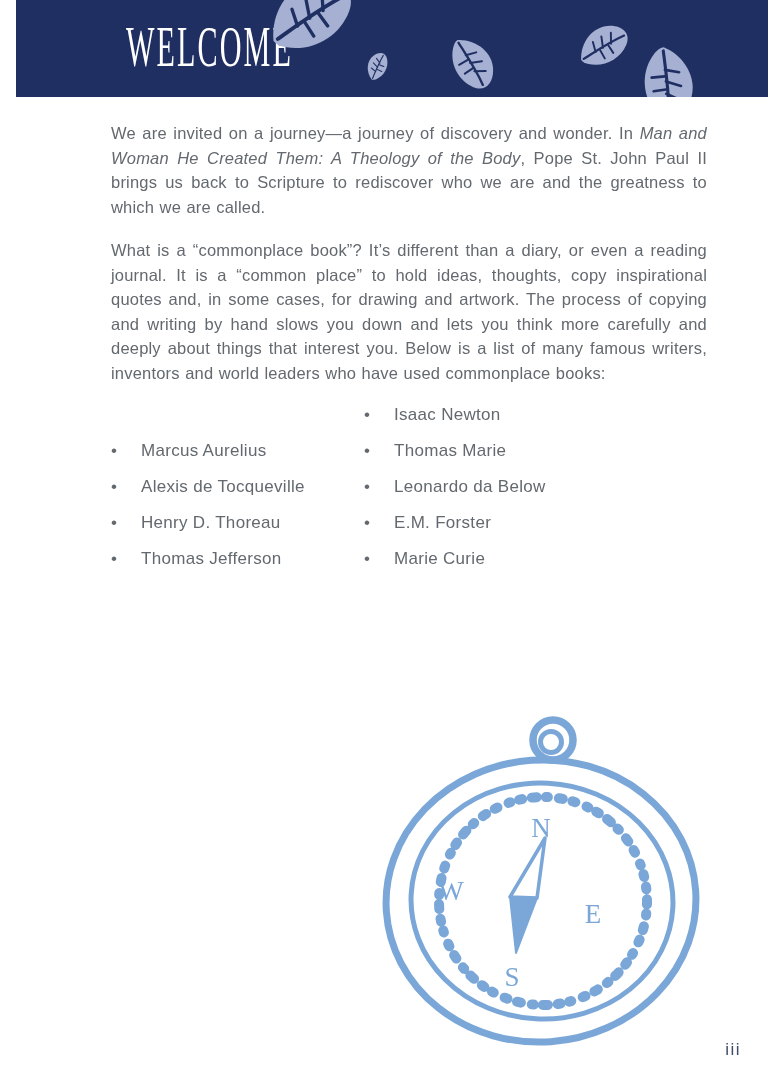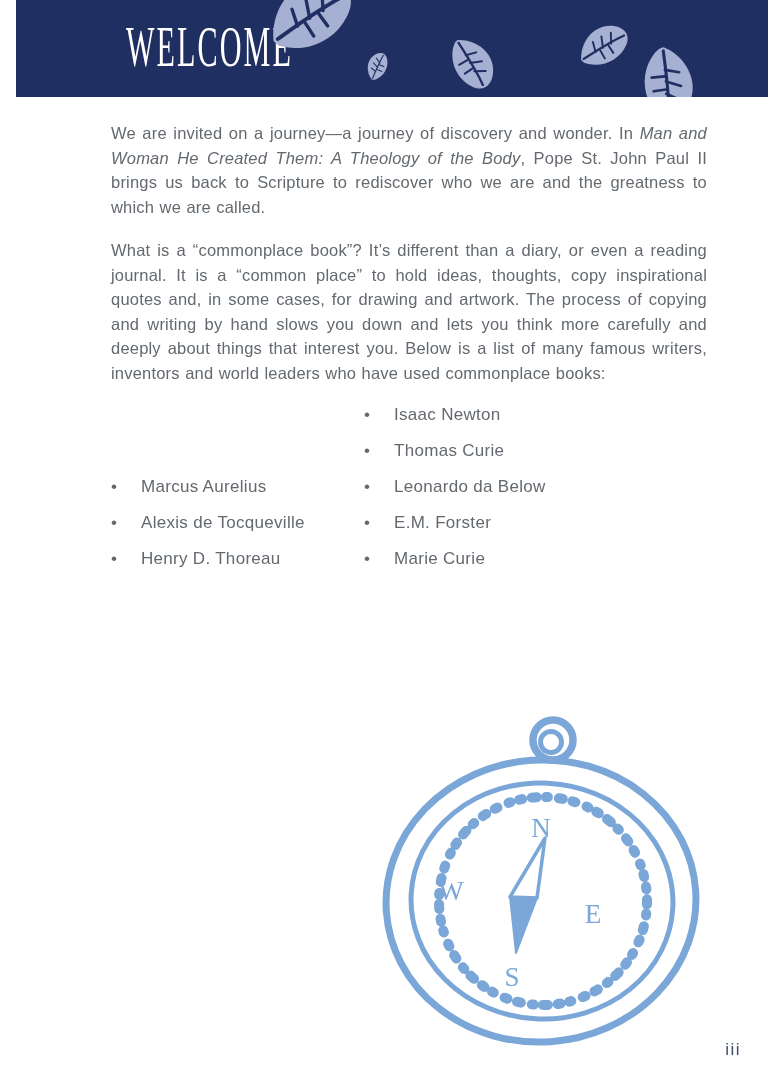--- a/index.html
+++ b/index.html
@@ -81,24 +81,25 @@
     <p><span>We are invited on a journey—a journey of discovery and wonder. In </span><em>Man and Woman He Created Them: A Theology of the Body</em><span>, Pope St. John Paul II brings us back to Scripture to rediscover who we are and the greatness to which we are called.</span></p>
 
 
     <p><span>What is a “commonplace book”? It’s different than a diary, or even a reading journal. It is a “common place” to hold ideas, thoughts, copy inspirational quotes and, in some cases, for drawing and artwork. The process of copying and writing by hand slows you down and lets you think more carefully and deeply about things that interest you. Below is a list of many famous writers, inventors and world leaders who have used commonplace books:</span></p>
 
     <div class="lists">
       <ul class="col-left">
         <li>Marcus Aurelius</li>
         <li>Alexis de Tocqueville</li>
         <li>Henry D. Thoreau</li>
+        <li>Thomas Jefferson</li>
       </ul>
       <ul class="col-right">
         <li>Isaac Newton</li>
-        <li>Thomas Curie</li>
+        <li>Thomas Marie</li>
         <li>Leonardo da Below</li>
         <li>E.M. Forster</li>
         <li>Marie Curie</li>
       </ul>
     </div>
   </main>
 
   <svg class="compass" viewBox="0 0 335 353">
     <g stroke="var(--compass-blue)" fill="none" stroke-linecap="round">
       <circle cx="178" cy="35" r="20" stroke-width="7.5"></circle>

